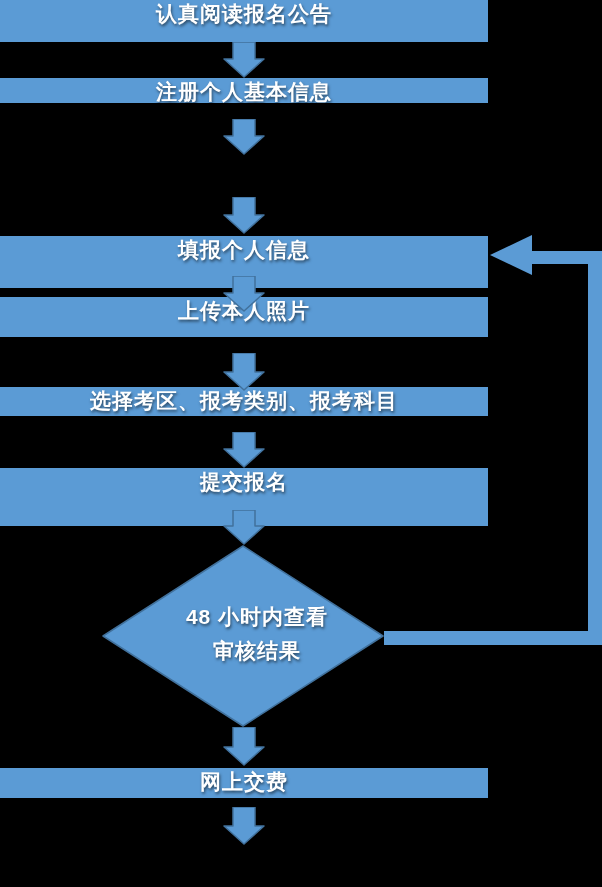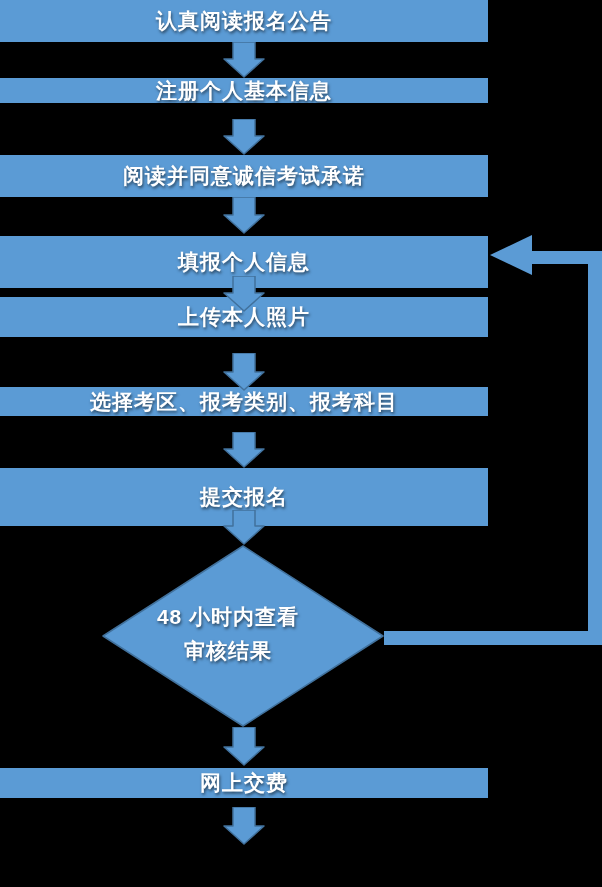--- a/index.html
+++ b/index.html
@@ -14,21 +14,20 @@
     overflow: hidden;
     background: var(--background, #000000);
     font-family: "Liberation Sans", sans-serif;
   }
   .box {
     position: absolute;
     left: 0;
     width: 488px;
     background: var(--shape-fill, #5b9bd5);
     display: flex;
-    align-items: center;
     justify-content: center;
   }
   .box-label {
     color: var(--text, #ffffff);
     font-size: 21px;
     font-weight: 600;
     letter-spacing: 1px;
     text-shadow: 1px 2px 3px rgba(0,0,0,0.55);
     white-space: nowrap;
   }
@@ -50,21 +49,21 @@
     top: 543px;
   }
   .diamond polygon {
     fill: var(--shape-fill, #5b9bd5);
     stroke: var(--shape-border, #41719c);
     stroke-width: 1.5;
     stroke-linejoin: round;
   }
   .diamond-label {
     position: absolute;
-    left: 87px;
+    left: 116px;
     top: 600px;
     width: 282px;
     text-align: center;
     color: var(--text, #ffffff);
     font-size: 21px;
     font-weight: 600;
     line-height: 34px;
     letter-spacing: 1px;
     text-shadow: 1px 2px 3px rgba(0,0,0,0.55);
   }
@@ -84,23 +83,20 @@
 </head>
 <body>
 
 <div class="stage">
 
   <div class="box" style="top:0; height:42px">
     <span class="box-label">认真阅读报名公告</span>
   </div>
   <div class="box" style="top:78px; height:25px">
     <span class="box-label">注册个人基本信息</span>
-  </div>
-  <div class="box" style="top:155px; height:42px">
-    <span class="box-label">阅读并同意诚信考试承诺</span>
   </div>
   <div class="box" style="top:236px; height:52px">
     <span class="box-label">填报个人信息</span>
   </div>
   <div class="box" style="top:297px; height:40px">
     <span class="box-label">上传本人照片</span>
   </div>
   <div class="box" style="top:387px; height:29px">
     <span class="box-label">选择考区、报考类别、报考科目</span>
   </div>

